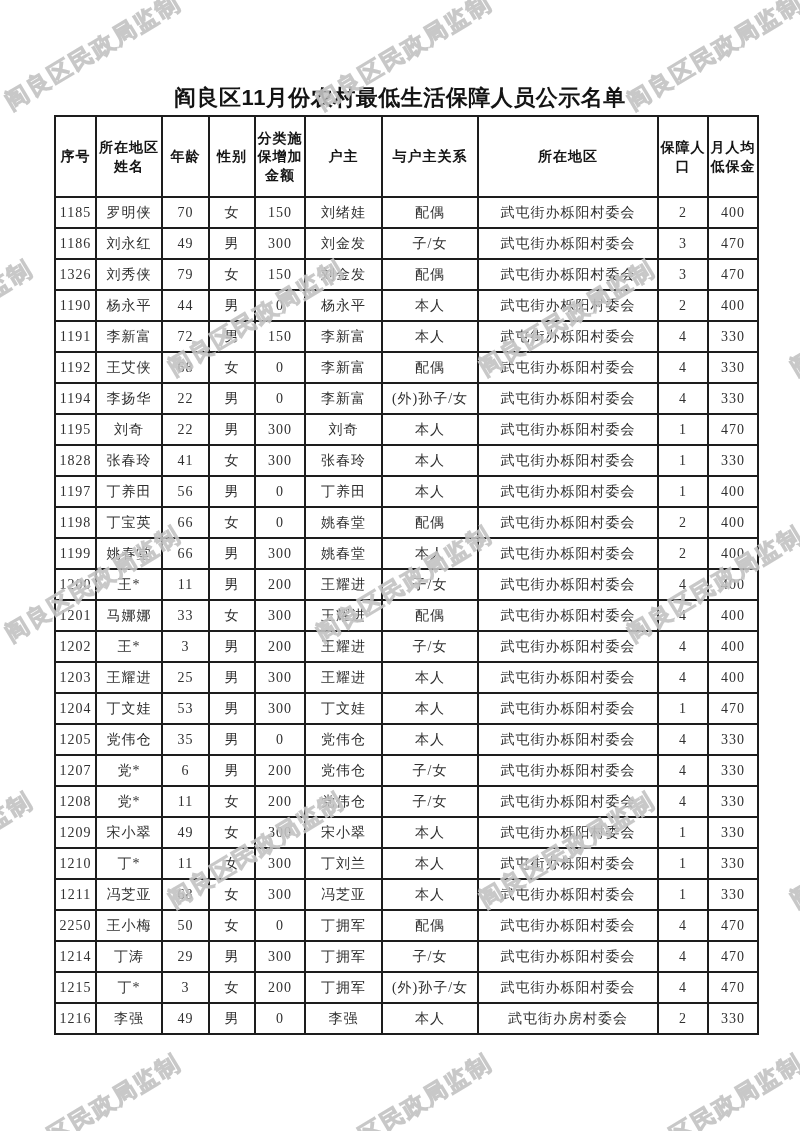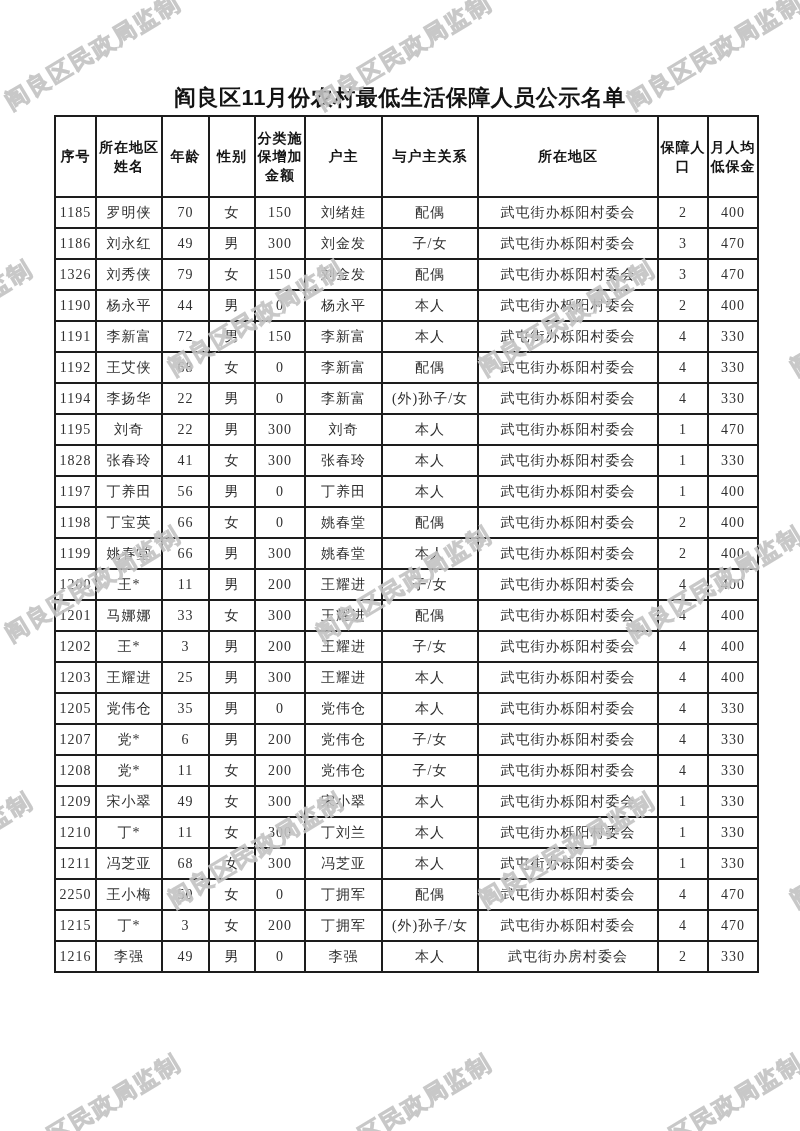--- a/index.html
+++ b/index.html
@@ -338,20 +338,32 @@
           <td>25</td>
           <td>男</td>
           <td>300</td>
           <td>王耀进</td>
           <td>本人</td>
           <td>武屯街办栎阳村委会</td>
           <td>4</td>
           <td>400</td>
         </tr>
         <tr>
+          <td>1204</td>
+          <td>丁文娃</td>
+          <td>53</td>
+          <td>男</td>
+          <td>300</td>
+          <td>丁文娃</td>
+          <td>本人</td>
+          <td>武屯街办栎阳村委会</td>
+          <td>1</td>
+          <td>470</td>
+        </tr>
+        <tr>
           <td>1205</td>
           <td>党伟仓</td>
           <td>35</td>
           <td>男</td>
           <td>0</td>
           <td>党伟仓</td>
           <td>本人</td>
           <td>武屯街办栎阳村委会</td>
           <td>4</td>
           <td>330</td>
@@ -422,20 +434,32 @@
           <td>50</td>
           <td>女</td>
           <td>0</td>
           <td>丁拥军</td>
           <td>配偶</td>
           <td>武屯街办栎阳村委会</td>
           <td>4</td>
           <td>470</td>
         </tr>
         <tr>
+          <td>1214</td>
+          <td>丁涛</td>
+          <td>29</td>
+          <td>男</td>
+          <td>300</td>
+          <td>丁拥军</td>
+          <td>子/女</td>
+          <td>武屯街办栎阳村委会</td>
+          <td>4</td>
+          <td>470</td>
+        </tr>
+        <tr>
           <td>1215</td>
           <td>丁*</td>
           <td>3</td>
           <td>女</td>
           <td>200</td>
           <td>丁拥军</td>
           <td>(外)孙子/女</td>
           <td>武屯街办栎阳村委会</td>
           <td>4</td>
           <td>470</td>

